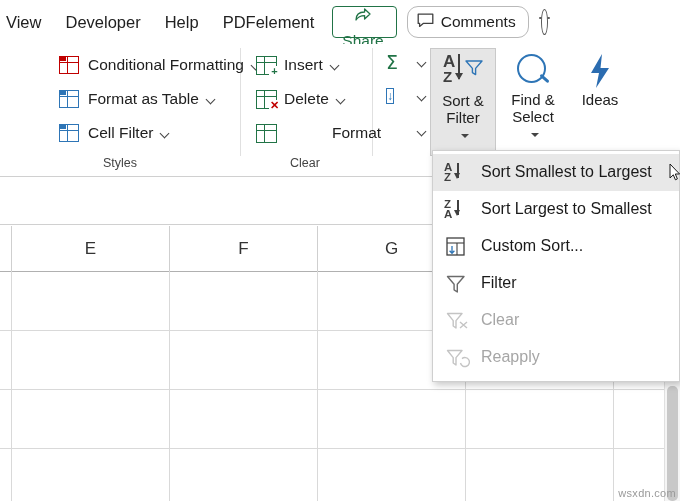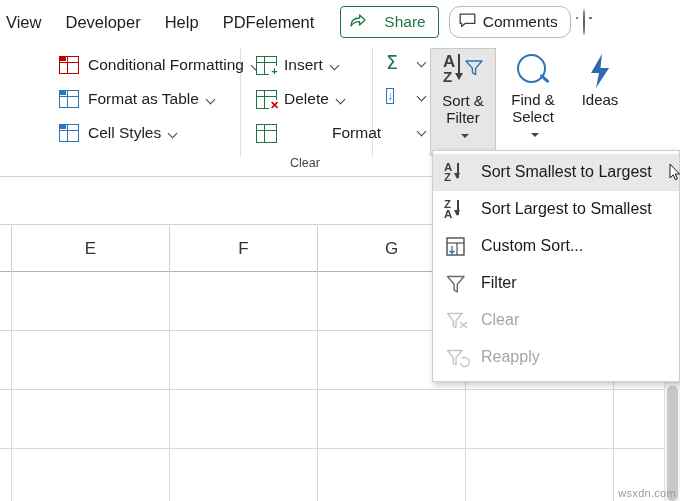--- a/index.html
+++ b/index.html
@@ -30,32 +30,33 @@
     font-size: 16.5px;
     color: #212121;
     padding: 0 12px;
     height: 34px;
     line-height: 34px;
     white-space: nowrap;
   }
   .tab.first { padding-left: 6px; }
 
   .share-btn {
-    margin-left: 14px;
+    margin-left: 6px;
     height: 30px;
     border: 1px solid #217346;
     border-radius: 4px;
     color: #217346;
     font-size: 15.5px;
     display: flex;
     align-items: center;
-    gap: 18px;
+    gap: 6px;
     padding: 0 12px 0 9px;
     background: #ffffff;
     white-space: nowrap;
+    flex-direction: column;
   }
   .comments-btn {
     margin-left: 10px;
     height: 30px;
     border: 1px solid #b9b9b9;
     border-radius: 11px;
     color: #212121;
     font-size: 15.5px;
     display: flex;
     align-items: center;
@@ -552,24 +553,25 @@
     <span>Format as Table</span>
     <span class="chev"></span>
   </div>
 
   <div class="styleitem" style="left:14px; top:76px;">
     <span class="glyph">
       <span class="gridicon blue">
           <span class="fillsq"></span>
         </span>
     </span>
-    <span>Cell Styles</span>
+    <span>Cell Filter</span>
     <span class="chev"></span>
   </div>
 
+  <div class="grouplabel" style="left:70px; top:112px; width:100px;">Styles</div>
 
   <div class="cellitem" style="left:256px; top:8px;">
     <span class="cellglyph">
         <span class="plusmark">+</span>
       </span>
     <span>Insert</span>
     <span class="chev"></span>
   </div>
 
   <div class="cellitem" style="left:256px; top:42px;">

